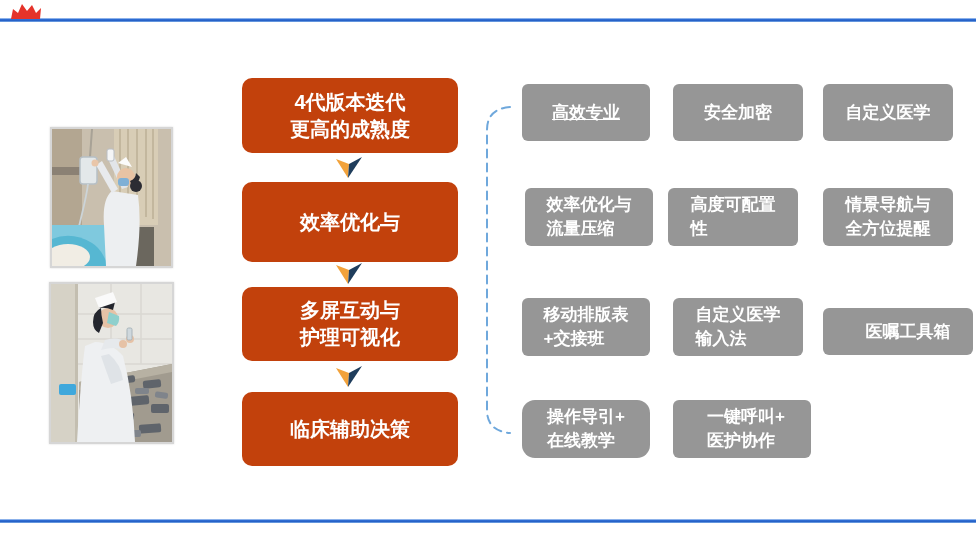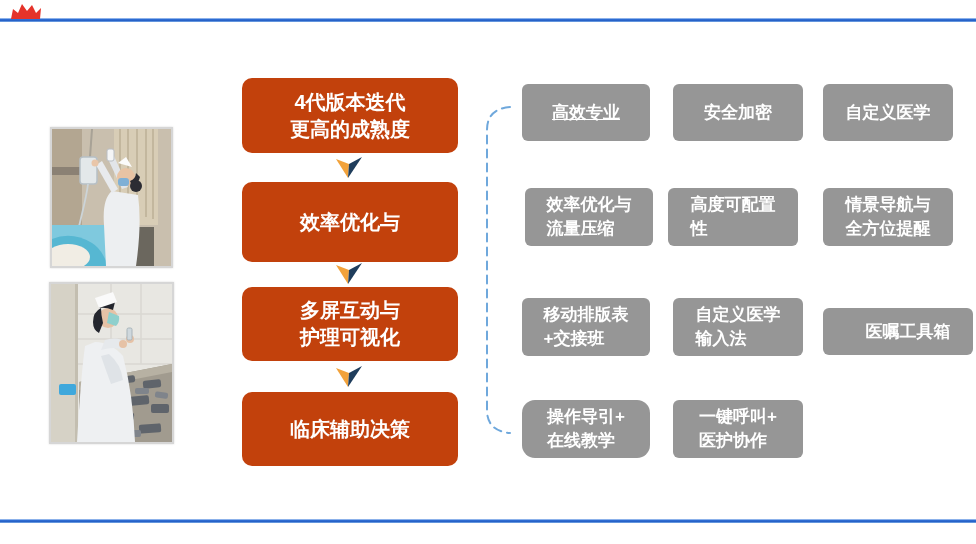--- a/index.html
+++ b/index.html
@@ -55,21 +55,21 @@
   .f1 {left:522px;top:84px; width:128px;height:57px;text-decoration:underline;}
   .f2 {left:673px;top:84px; width:130px;height:57px;}
   .f3 {left:823px;top:84px; width:130px;height:57px;}
   .f4 {left:525px;top:188px;width:128px;height:58px;}
   .f5 {left:668px;top:188px;width:130px;height:58px;}
   .f6 {left:823px;top:188px;width:130px;height:58px;text-align:center;}
   .f7 {left:522px;top:298px;width:128px;height:58px;}
   .f8 {left:673px;top:298px;width:130px;height:58px;}
   .f9 {left:823px;top:308px;width:130px;height:47px;padding-left:20px;}
   .f10{left:522px;top:400px;width:128px;height:58px;border-radius:13px;}
-  .f11{left:673px;top:400px;width:130px;height:58px;}
+  .f11{left:673px;top:400px;width:130px;height:58px;padding-left:8px;}
 </style>
 </head>
 <body>
 
 <div class="divider top"></div>
 <div class="divider bottom"></div>
 
 <div class="red-mark">
   <svg viewBox="0 0 32 16">
     <polygon points="1,16 3,6 8,10 12,1 17,8 22,2 26,10 31,5 30,16" fill="#E5332A"></polygon>

